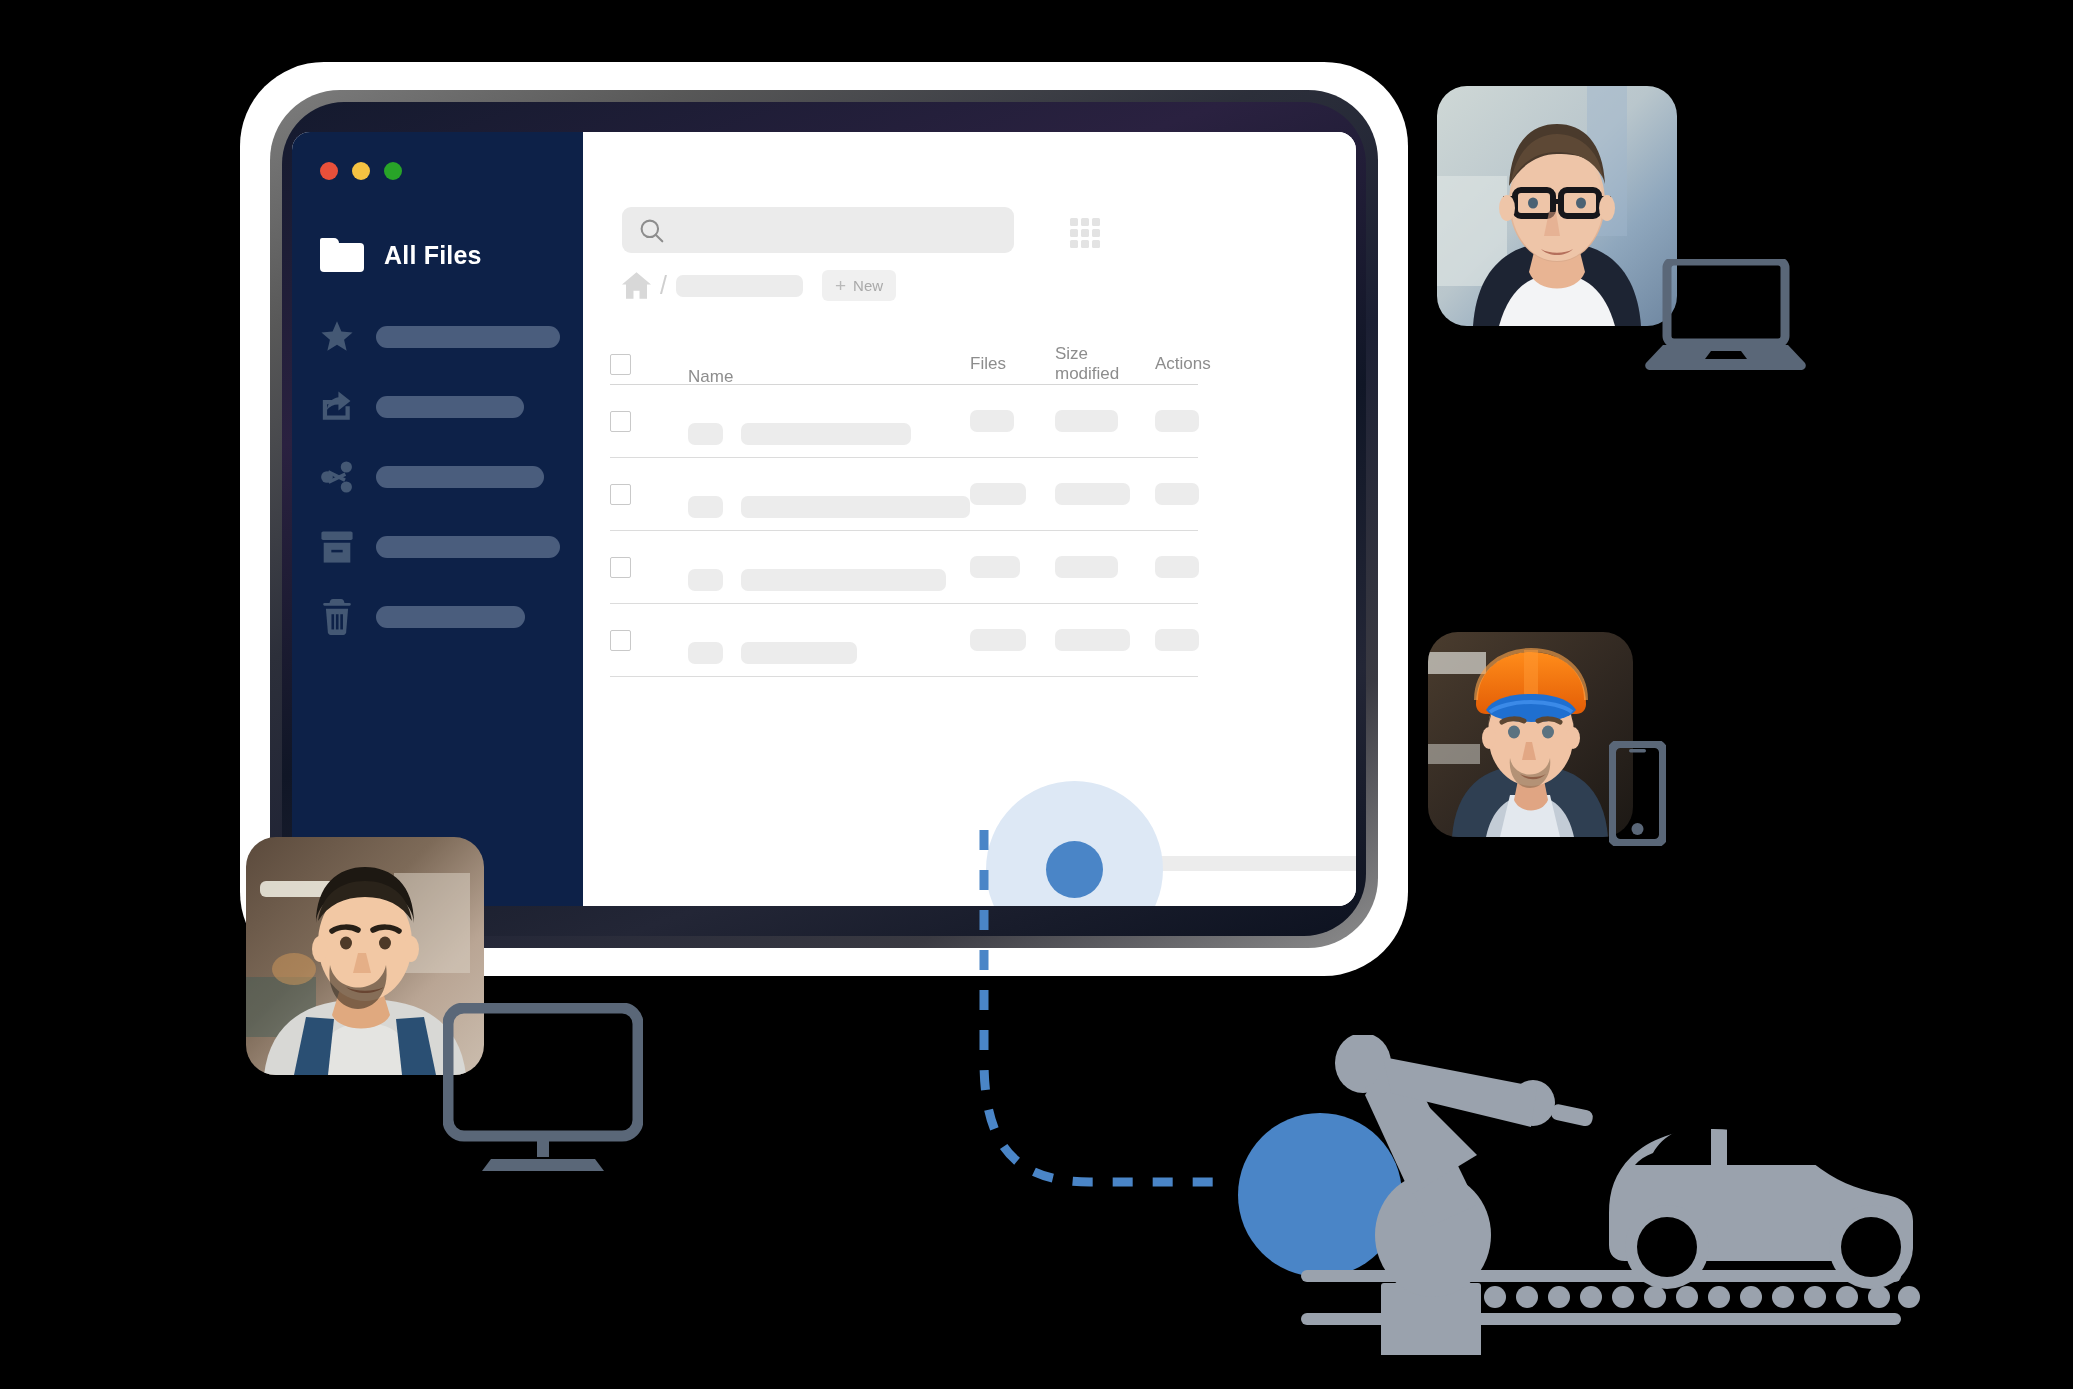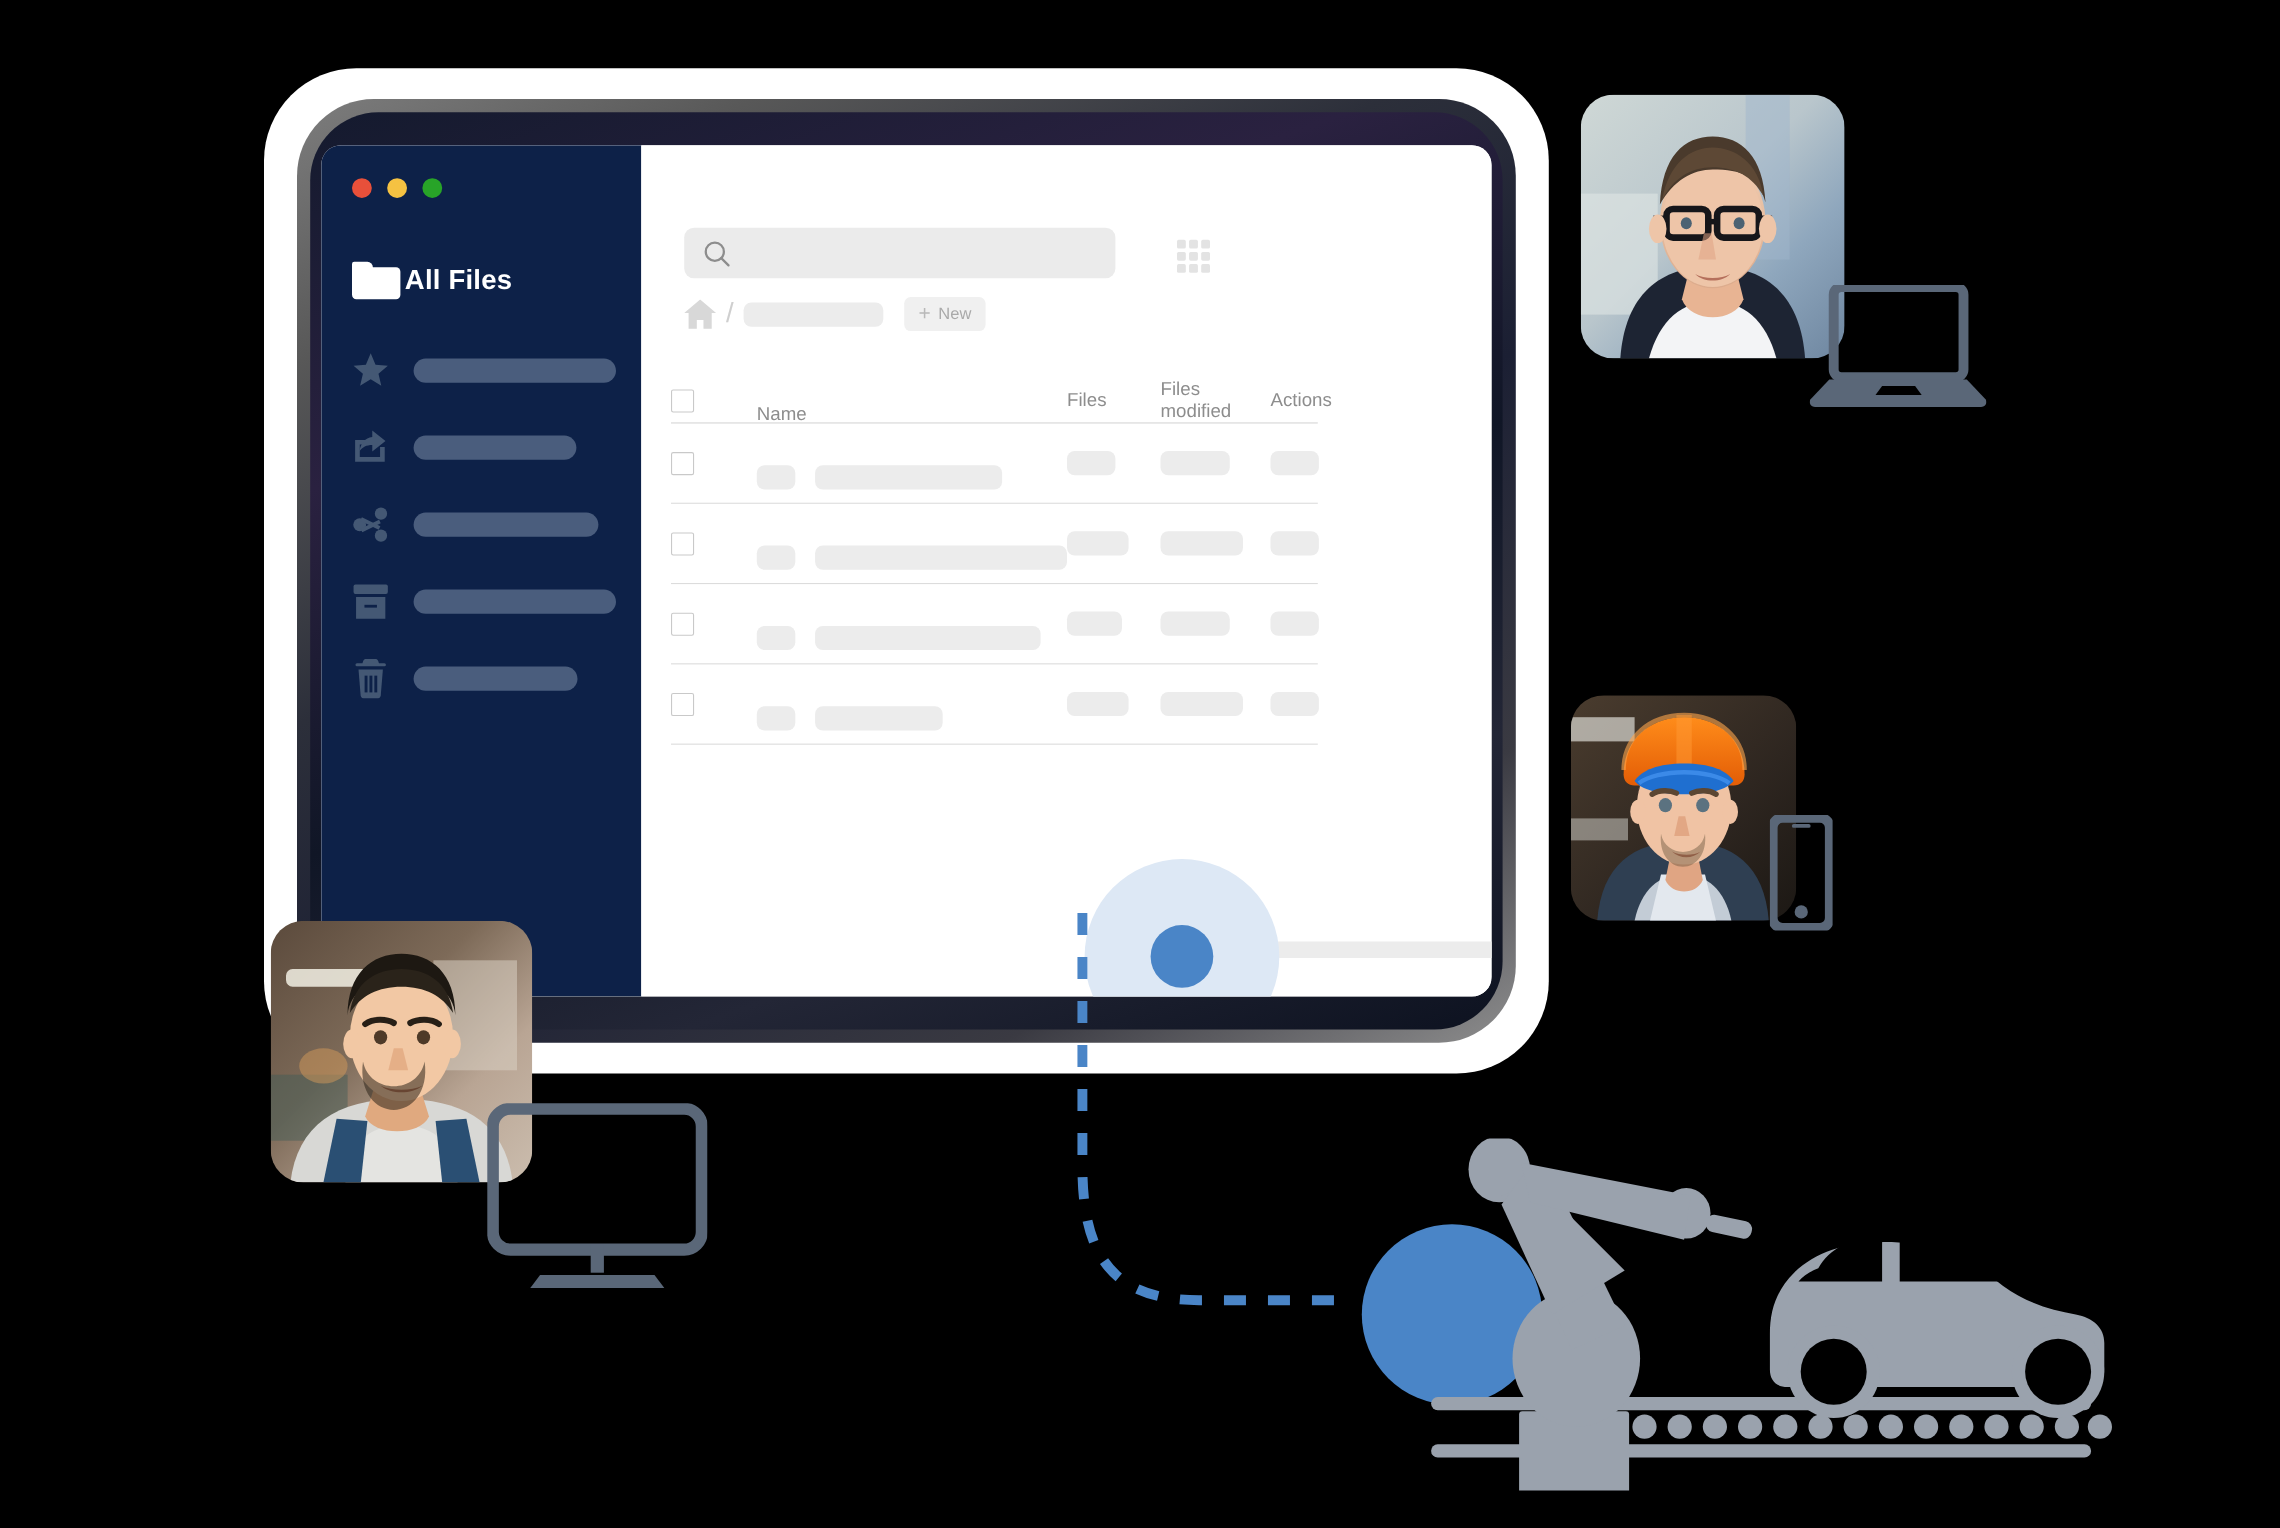--- a/index.html
+++ b/index.html
@@ -14,21 +14,21 @@
   .frame-bezel2{position:absolute;left:18px;top:18px;width:1084px;height:834px;border-radius:62px;
      background:linear-gradient(160deg,#141a2e 0%,#2a2140 28%,#101626 55%,#232636 78%,#0d1220 100%);}
   .frame-screen{position:absolute;left:28px;top:48px;width:1064px;height:774px;border-radius:18px;overflow:hidden;background:#fff;display:flex;}
 
   
   .sidebar{width:291px;background:#0d2148;position:relative;flex:0 0 291px;}
   .traffic{position:absolute;left:28px;top:30px;display:flex;gap:14px;}
   .dot{width:18px;height:18px;border-radius:50%;}
   .dot.r{background:#e8503a;} .dot.y{background:#f5c242;} .dot.g{background:#28a428;}
 
-  .all-files{position:absolute;left:28px;top:106px;display:flex;align-items:center;gap:4px;}
+  .all-files{position:absolute;left:28px;top:106px;display:flex;align-items:center;gap:20px;}
   .folder-ico{width:44px;height:34px;position:relative;}
   .folder-ico:before{content:"";position:absolute;left:0;top:5px;width:44px;height:29px;background:#fff;border-radius:2px 4px 4px 4px;}
   .folder-ico:after{content:"";position:absolute;left:0;top:0;width:19px;height:8px;background:#fff;border-radius:2px 5px 0 0;}
   .all-files-label{color:#fff;font-size:25px;font-weight:bold;letter-spacing:.2px;}
 
   .nav{position:absolute;left:28px;top:180px;width:240px;}
   .nav-item{display:flex;align-items:center;height:50px;margin-bottom:20px;}
   .nav-ico{width:44px;flex:0 0 44px;display:flex;align-items:center;justify-content:flex-start;}
   .nav-ico svg{fill:#445874;}
   .nav-bar{height:22px;border-radius:11px;background:#4a5d7d;margin-left:12px;}
@@ -200,21 +200,21 @@
           </span>
         </div>
 
         <div class="table">
           <div class="thead">
             <span class="col-chk">
               <span class="cbox"></span>
             </span>
             <span class="col-name th">Name</span>
             <span class="col-size th">Files</span>
-            <span class="col-mod th">Files modified</span>
+            <span class="col-mod th">Size modified</span>
             <span class="col-act th">Actions</span>
           </div>
 
           <div class="trow">
             <span class="col-chk">
                 <span class="cbox"></span>
               </span>
             <span class="col-name">
                 <span class="sk-ico"></span>
                 <span class="sk" style="width:170px"></span>

